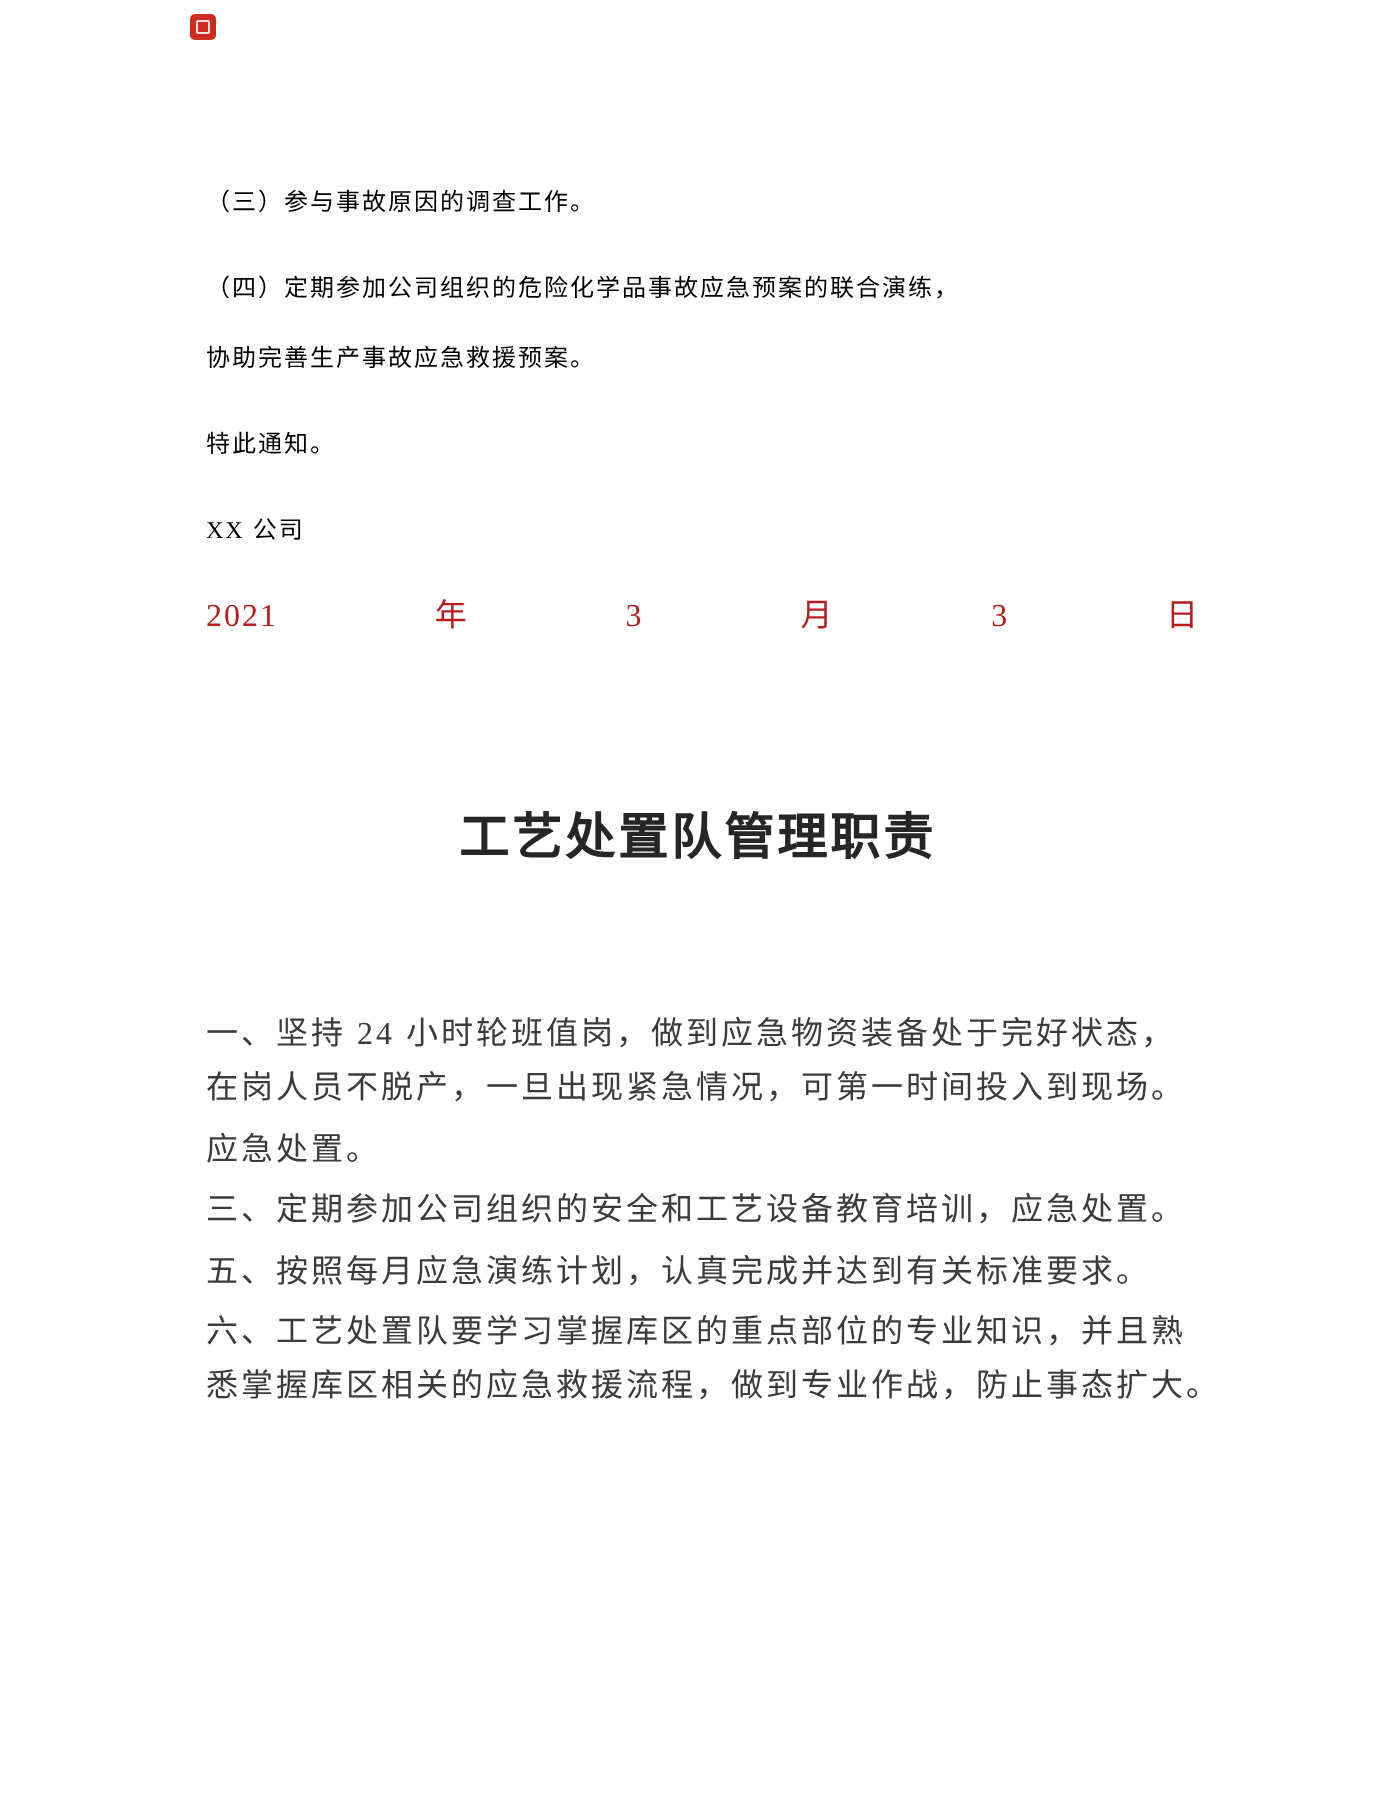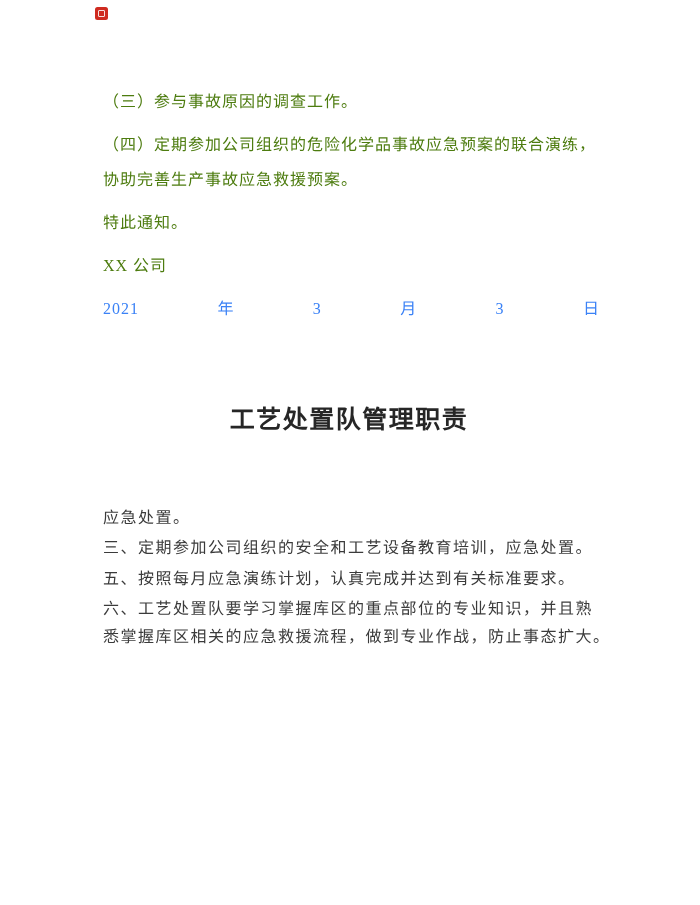--- a/index.html
+++ b/index.html
@@ -32,36 +32,36 @@
     height: 7px;
     border: 1px solid rgba(255,255,255,0.85);
     border-radius: 1px;
     box-sizing: border-box;
   }
 
   .content { position: absolute; left: 103px; top: 84px; }
 
   .para { margin: 0 0 8px 0; }
   .para-line {
-    font-size: 16px;
+    font-size: 12px;
     line-height: 35px;
     letter-spacing: 1px;
-    color: #4d7c0f;
+    color: #000000;
     white-space: nowrap;
   }
 
   .date-row {
     display: flex;
     justify-content: space-between;
     width: 497px;
     height: 35px;
     line-height: 35px;
     font-size: 16px;
     letter-spacing: 1px;
-    color: #3b82f6;
+    color: #b91c1c;
   }
 
   .title {
     margin: 79px 0 0 -10px;
     width: 512px;
     text-align: center;
     font-size: 25px;
     font-weight: bold;
     line-height: 30px;
     letter-spacing: 1.5px;
@@ -110,20 +110,24 @@
       <span>3</span>
       <span>月</span>
       <span>3</span>
       <span>日</span>
     </div>
 
     <h1 class="title">工艺处置队管理职责</h1>
 
     <div class="duties">
 
+      <div class="duty">
+        <div class="duty-line">一、坚持 24 小时轮班值岗，做到应急物资装备处于完好状态，</div>
+        <div class="duty-line">在岗人员不脱产，一旦出现紧急情况，可第一时间投入到现场。</div>
+      </div>
 
       <div class="duty">
         <div class="duty-line">应急处置。</div>
       </div>
 
       <div class="duty">
         <div class="duty-line">三、定期参加公司组织的安全和工艺设备教育培训，应急处置。</div>
       </div>
 
 

